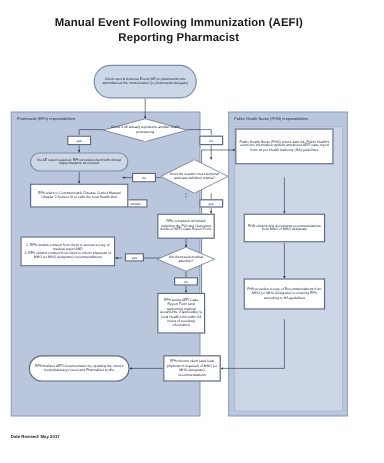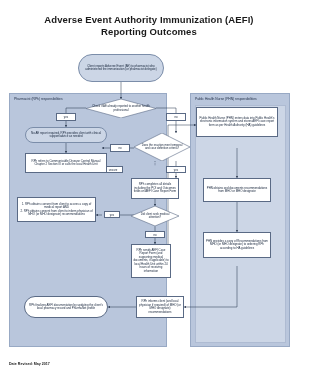--- a/index.html
+++ b/index.html
@@ -112,22 +112,22 @@
     width: 298px; height: 386px;
     pointer-events: none;
   }
 </style>
 </head>
 <body>
 
 <div id="page">
 
   <div class="title">
-    <div>Adverse Event Authority Immunization (AEFI)</div>
-    <div>Reporting Outcomes</div>
+    <div>Manual Event Following Immunization (AEFI)</div>
+    <div>Reporting Pharmacist</div>
   </div>
 
   <div class="lane" style="left:9px; top:93px; width:156px; height:252px;">
     <div class="lane-label" style="left:4px; top:3px;">Pharmacist (RPh) responsibilities</div>
   </div>
 
   <div class="lane" style="left:190px; top:93px; width:98px; height:252px;">
     <div class="lane-label" style="left:4px; top:3px;">Public Health Nurse (PHN) responsibilities</div>
     <div class="lane-inner" style="left:4px; top:11px; width:89px; height:236px;"></div>
   </div>

